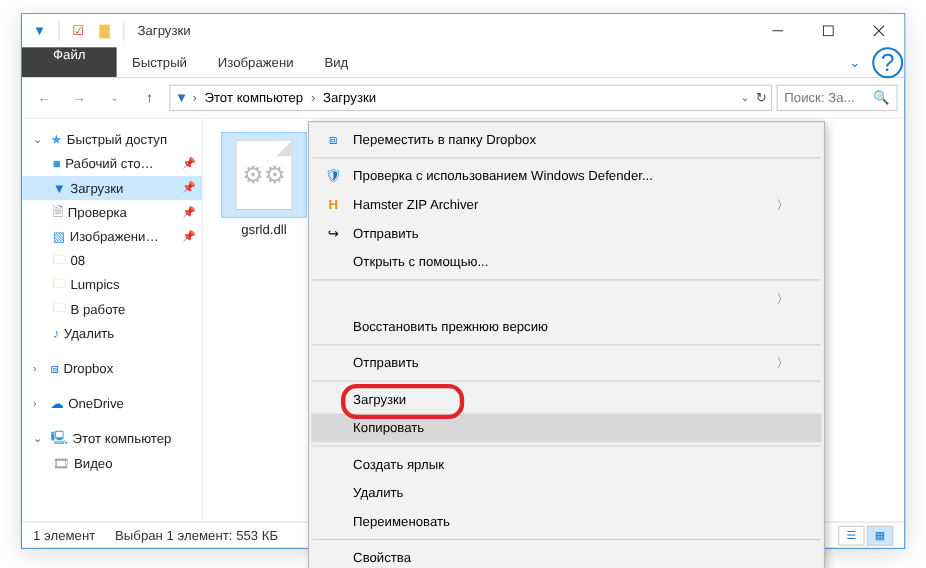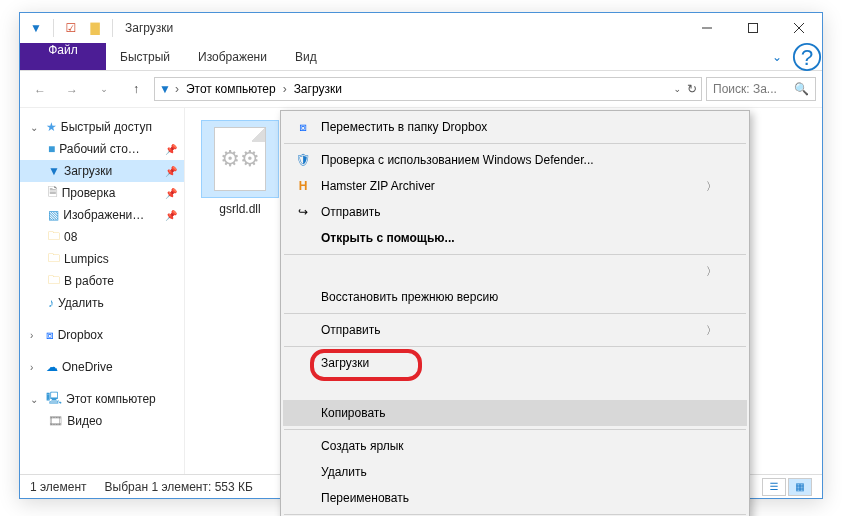--- a/index.html
+++ b/index.html
@@ -7,21 +7,21 @@
 .window { position:absolute; left:19px; top:12px; width:804px; height:487px; border:1px solid #4a92d8; background:#fff; box-shadow:0 4px 20px rgba(0,0,0,0.15); display:flex; flex-direction:column; }
 .titlebar { height:30px; display:flex; align-items:center; padding:0 0 0 5px; background:#fff; }
 .titlebar .qat { display:flex; align-items:center; gap:2px; }
 .titlebar .qat-icon { width:22px; height:22px; display:flex; align-items:center; justify-content:center; }
 .titlebar .sep { width:1px; height:18px; background:#ddd; margin:0 4px; }
 .titlebar .title { margin-left:8px; color:#333; }
 .titlebar .winbtns { margin-left:auto; display:flex; }
 .titlebar .winbtn { width:46px; height:30px; display:flex; align-items:center; justify-content:center; color:#333; }
 .ribbon-tabs { height:28px; display:flex; align-items:stretch; border-bottom:1px solid #ddd; background:#fff; }
 .ribbon-tab { padding:0 14px; display:flex; align-items:center; color:#333; }
-.ribbon-tab.file { background:#4c1d95; color:#fff; }
+.ribbon-tab.file { background:#404040; color:#fff; }
 .ribbon-tabs .spacer { flex:1; }
 .ribbon-tabs .expand, .ribbon-tabs .help { width:30px; display:flex; align-items:center; justify-content:center; color:#1979ca; }
 .navbar { height:36px; display:flex; align-items:center; padding:0 6px; gap:4px; }
 .navbtn { width:28px; height:28px; display:flex; align-items:center; justify-content:center; color:#888; }
 .navbtn.enabled { color:#333; }
 .addressbar { flex:1; height:24px; border:1px solid #ccc; display:flex; align-items:center; padding:0 4px; gap:4px; }
 .addressbar .chev { color:#666; }
 .addrseg { padding:0 3px; }
 .addrctl { margin-left:auto; display:flex; align-items:center; gap:6px; color:#555; }
 .searchbox { width:110px; height:24px; border:1px solid #ccc; display:flex; align-items:center; padding:0 6px; color:#777; }
@@ -42,22 +42,22 @@
 .file.selected .thumb-wrap { border:1px solid #99d1ff; }
 .thumb { width:52px; height:64px; background:#fff; border:1px solid #ccc; position:relative; }
 .thumb::before { content:""; position:absolute; right:0; top:0; width:14px; height:14px; background:linear-gradient(135deg,#fff 50%,#ddd 50%); }
 .gears { position:absolute; left:50%; top:50%; transform:translate(-50%,-50%); color:#bbb; font-size:22px; }
 .fname { font-size:12px; color:#222; }
 .ctxmenu { position:absolute; left:280px; top:110px; width:470px; background:#f2f2f2; border:1px solid #b8b8b8; box-shadow:3px 3px 8px rgba(0,0,0,0.25); padding:3px 2px; }
 .ctx-item { height:26px; display:flex; align-items:center; padding:0 30px 0 8px; position:relative; }
 .ctx-item .icn { width:24px; display:flex; align-items:center; justify-content:center; }
 .ctx-item .lbl { margin-left:6px; }
 .ctx-item .sub { margin-left:auto; color:#555; font-size:11px; }
-.ctx-item.bold .lbl { font-weight:700; }
-.ctx-item.hover { background:#d8d8d8;margin-top:24px; }
+.ctx-item.bold .lbl { font-weight:400; }
+.ctx-item.hover { background:#d8d8d8; }
 .ctx-sep { height:1px; background:#d0d0d0; margin:3px 1px; }
 .highlight-ring { position:absolute; left:310px; top:349px; width:112px; height:32px; border:4px solid #e2242a; border-radius:14px; pointer-events:none; z-index:100; }
 .statusbar { height:24px; border-top:1px solid #ddd; display:flex; align-items:center; padding:0 10px; gap:18px; color:#333; }
 .statusbar .viewbtns { margin-left:auto; display:flex; gap:2px; }
 .statusbar .vb { width:24px; height:18px; border:1px solid #ccc; display:flex; align-items:center; justify-content:center; color:#1979ca; font-size:10px; }
 </style>
 </head>
 <body>
 
 <div class="window">

